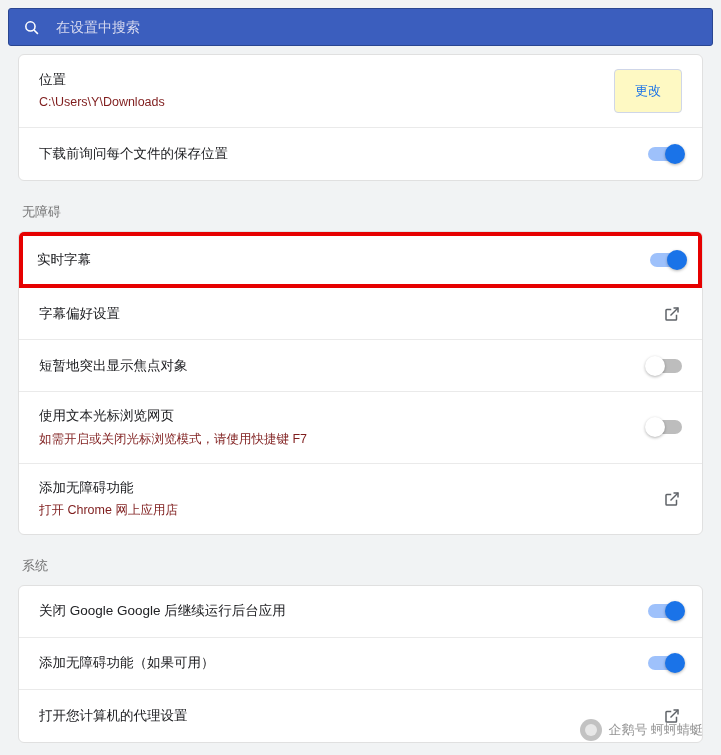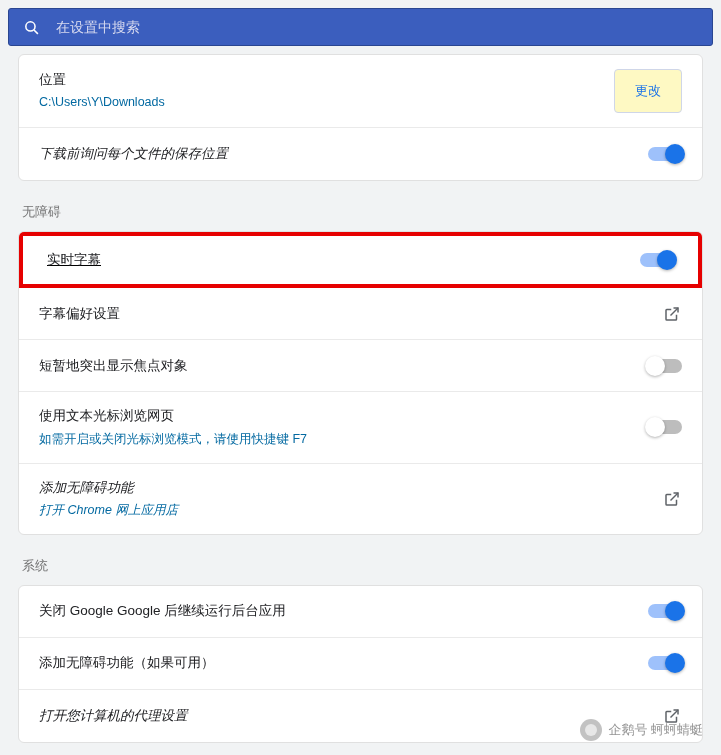--- a/index.html
+++ b/index.html
@@ -29,24 +29,24 @@
     border-radius: 6px;
     overflow: hidden;
   }
   .row {
     display: flex;
     align-items: center;
     padding: 14px 20px;
     border-bottom: 1px solid #eaeaea;
     min-height: 52px;
   }
-  .row:last-child { border-bottom: none; font-style: italic; }
+  .row:last-child { border-bottom: none; }
   .row .text { flex: 1; }
   .row .title { font-size: 13.5px; color: #202124; line-height: 1.5; }
-  .row .sub { font-size: 12.5px; color: #0369a1; line-height:1.6; margin-top:2px; }
+  .row .sub { font-size: 12.5px; color: #7f1d1d; line-height:1.6; margin-top:2px; }
   .btn-outline {
     border: 1px solid #cfd6e8;
     color: #1a73e8;
     background: #fef9c3;
     font-size: 13px;
     padding: 12px 20px;
     border-radius: 4px;
     cursor: pointer;
   }
   .section-title {
@@ -69,21 +69,21 @@
   .toggle.on { background:#9ec1fb; }
   .toggle.on::after { background:#1a73e8; left:17px; }
 
   .ext-icon {
     width:20px; height:20px; color:#5f6368; flex-shrink:0;
     display:flex; align-items:center; justify-content:center;
   }
 
   .highlight-row {
     border: 4px solid #e60000;
-    margin: 0; padding: 14px 24px; text-decoration: underline;
+    margin: 0; padding: 14px 14px;
   }
 
   .watermark {
     position: absolute;
     right: 18px; bottom: 14px;
     font-size: 13px;
     color: rgba(56,56,56,.55);
     display:flex; align-items:center; gap:6px;
     pointer-events:none;
   }

